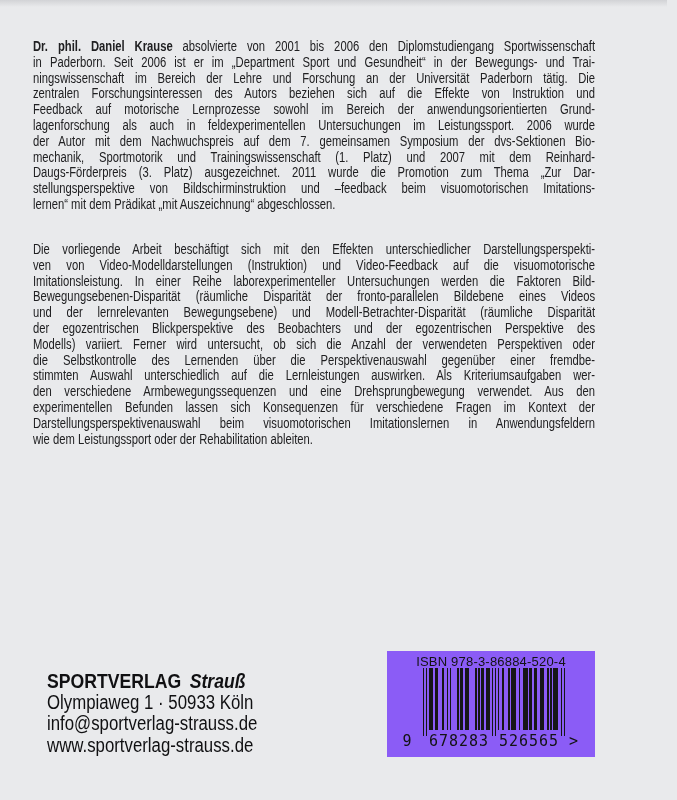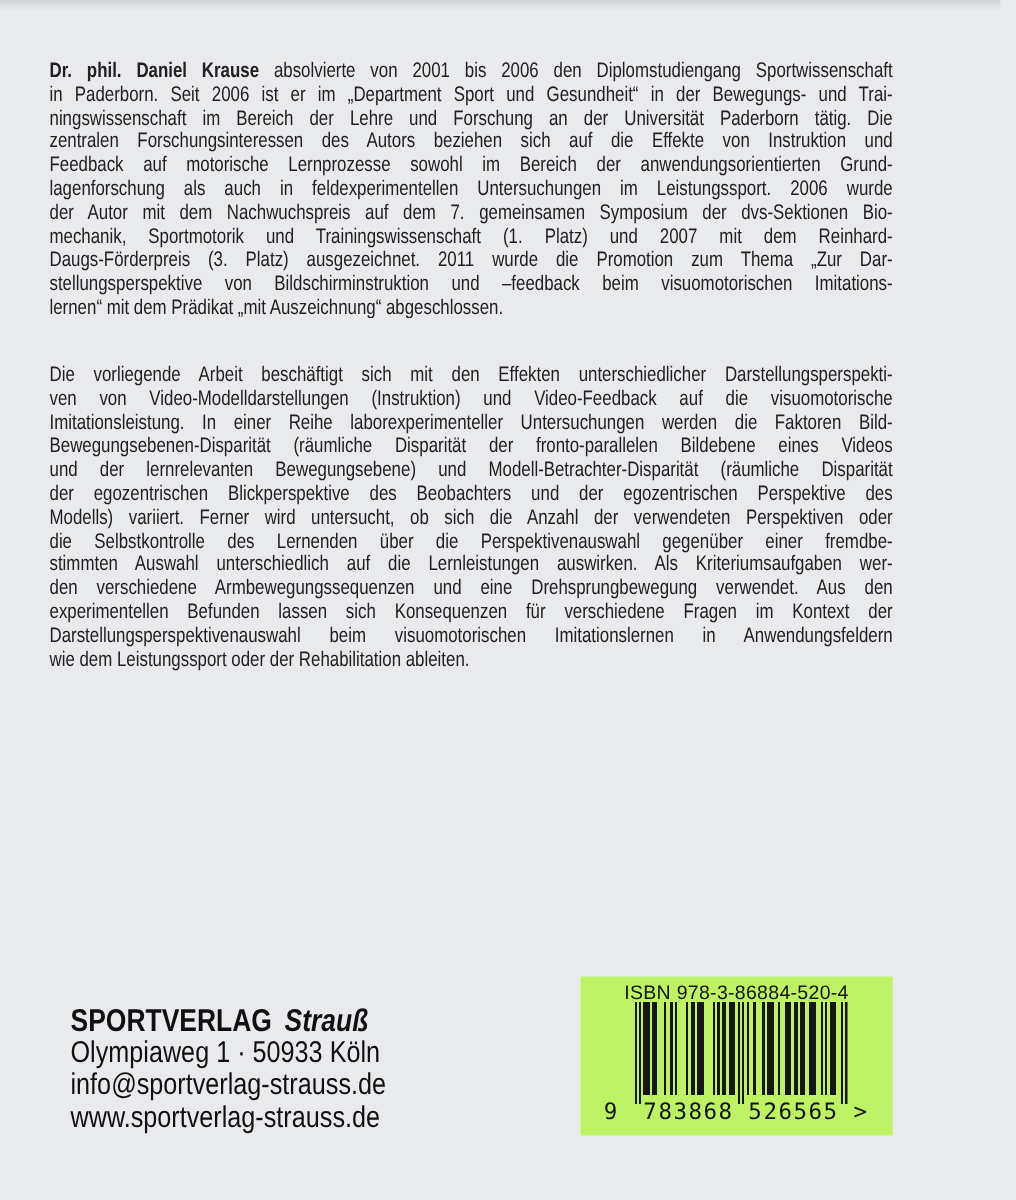--- a/index.html
+++ b/index.html
@@ -55,21 +55,21 @@
   .pub-name { font-size: 21px; font-weight: bold; }
   .pub-name .suffix { font-style: italic; margin-left: 10px; }
   .pub-line { font-size: 20px; }
   
   .barcode-box {
     position: absolute;
     left: 387px;
     top: 651px;
     width: 208px;
     height: 106px;
-    background: #bef264;
+    background: #8b5cf6;
   }
   .isbn-label {
     position: absolute;
     top: 3px; left: 0; right: 0;
     text-align: center;
     font-size: 13px;
     letter-spacing: 0.2px;
     color: #131313;
   }
   .bars {
@@ -163,17 +163,17 @@
         <rect x="106.13" y="0" width="2.99" height="62" fill="#161616"></rect>
         <rect x="110.61" y="0" width="2.99" height="62" fill="#161616"></rect>
         <rect x="116.59" y="0" width="4.48" height="62" fill="#161616"></rect>
         <rect x="124.06" y="0" width="1.49" height="62" fill="#161616"></rect>
         <rect x="127.05" y="0" width="1.49" height="62" fill="#161616"></rect>
         <rect x="130.04" y="0" width="4.48" height="62" fill="#161616"></rect>
         <rect x="137.52" y="0" width="1.49" height="68" fill="#161616"></rect>
         <rect x="140.51" y="0" width="1.49" height="68" fill="#161616"></rect>
       </svg>
     <div class="bc-digit bc-first">9</div>
-    <div class="bc-digit bc-g1">783868</div>
+    <div class="bc-digit bc-g1">678283</div>
     <div class="bc-digit bc-g2">526565</div>
     <div class="bc-digit bc-arrow">&gt;</div>
   </div>
 </div>
 
 </body></html>

